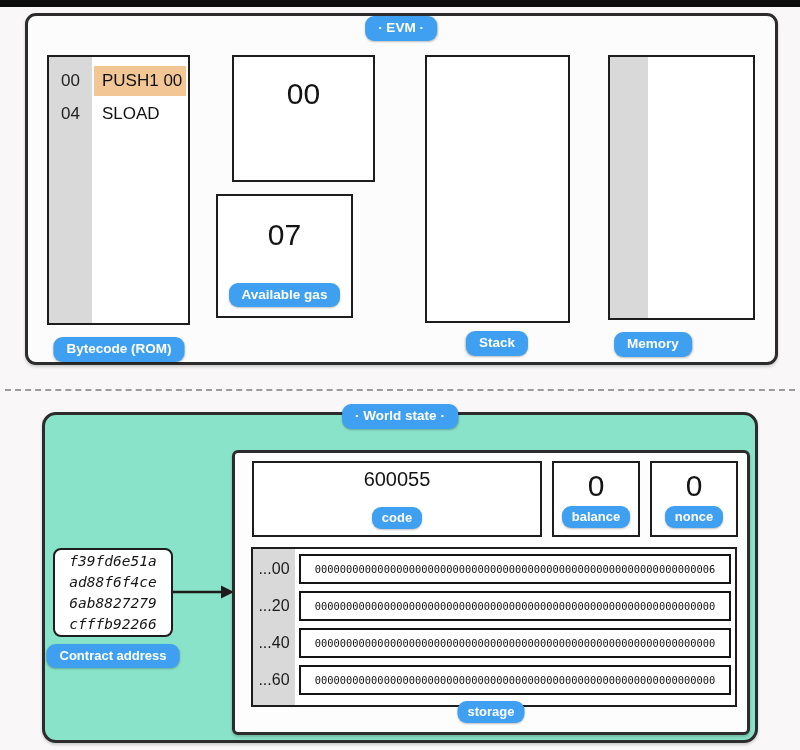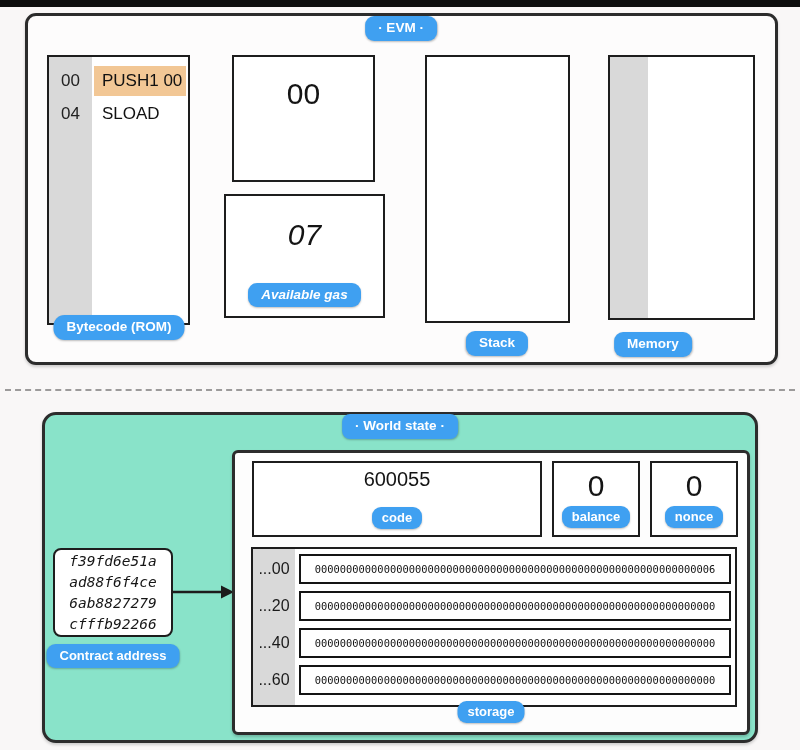--- a/index.html
+++ b/index.html
@@ -39,21 +39,21 @@
   .bc-rows { position:relative; padding-top:9px; }
   .bc-row { display:flex; height:30px; align-items:center; margin-bottom:3px; }
   .bc-offset { flex:0 0 43px; text-align:center; font-size:17px; color:#222; }
   .bc-instr { flex:1; font-size:17px; color:#111; padding:4px 2px 4px 8px; margin:0 2px 0 2px;
               height:30px; display:flex; align-items:center; }
   .bc-instr.hl { background:#f2c795; }
 
   
   .valbox { display:flex; flex-direction:column; align-items:center; justify-content:space-between; }
   .pc-box  { left:232px; top:55px;  width:143px; height:127px; padding:20px 0 9px; }
-  .gas-box { left:224px; top:194px; width:161px; height:124px; padding:22px 0 9px;font-style:italic; }
+  .gas-box { left:216px; top:194px; width:137px; height:124px; padding:22px 0 9px; }
   .bigval { font-size:30px; color:#141414; line-height:1.1; }
 
   .stack-box  { left:425px; top:55px; width:145px; height:268px; }
   .memory-box { left:608px; top:55px; width:147px; height:265px; overflow:hidden; }
 
   .divider { left:5px; top:389px; width:790px; height:0; border-top:2px dashed #9c9a9a; }
 
   
   .addr-box { left:53px; top:548px; width:120px; height:89px; border-radius:8px;
               display:flex; align-items:center; justify-content:center; text-align:center;
@@ -95,21 +95,21 @@
       <div class="bc-row">
         <span class="bc-offset">00</span>
         <span class="bc-instr hl">PUSH1 00</span>
       </div>
       <div class="bc-row">
         <span class="bc-offset">04</span>
         <span class="bc-instr">SLOAD</span>
       </div>
     </div>
   </div>
-  <span class="abs badge badge-center" style="left:119px; top:315px;border-radius:11px;">Bytecode (ROM)</span>
+  <span class="abs badge badge-center" style="left:119px; top:337px;">Bytecode (ROM)</span>
 
   <div class="abs box valbox pc-box">
     <span class="bigval">00</span>
   </div>
 
   <div class="abs box valbox gas-box">
     <span class="bigval">07</span>
     <span class="badge">Available gas</span>
   </div>
 
@@ -117,21 +117,21 @@
   <span class="abs badge badge-center" style="left:497px; top:331px;">Stack</span>
 
   <div class="abs box memory-box">
     <div class="graycol" style="width:38px;"></div>
   </div>
   <span class="abs badge badge-center" style="left:653px; top:332px;text-align:right;">Memory</span>
 
   <div class="abs divider"></div>
 
   <div class="abs section ws-section"></div>
-  <span class="abs badge badge-center" style="left:400px; top:414px;border-radius:8px;">·  World state  ·</span>
+  <span class="abs badge badge-center" style="left:400px; top:404px;">·  World state  ·</span>
 
   <div class="abs box addr-box">f39fd6e51a
 ad88f6f4ce
 6ab8827279
 cfffb92266</div>
   <span class="abs badge badge-center" style="left:113px; top:644px; font-size:13px;">Contract address</span>
 
   <svg class="abs arrow-svg" width="64" height="22" viewBox="0 0 64 22">
     <line x1="1" y1="11" x2="51" y2="11" stroke="#1c1c1c" stroke-width="2.6"></line>
     <polygon points="50,4.5 63,11 50,17.5" fill="#1c1c1c"></polygon>

